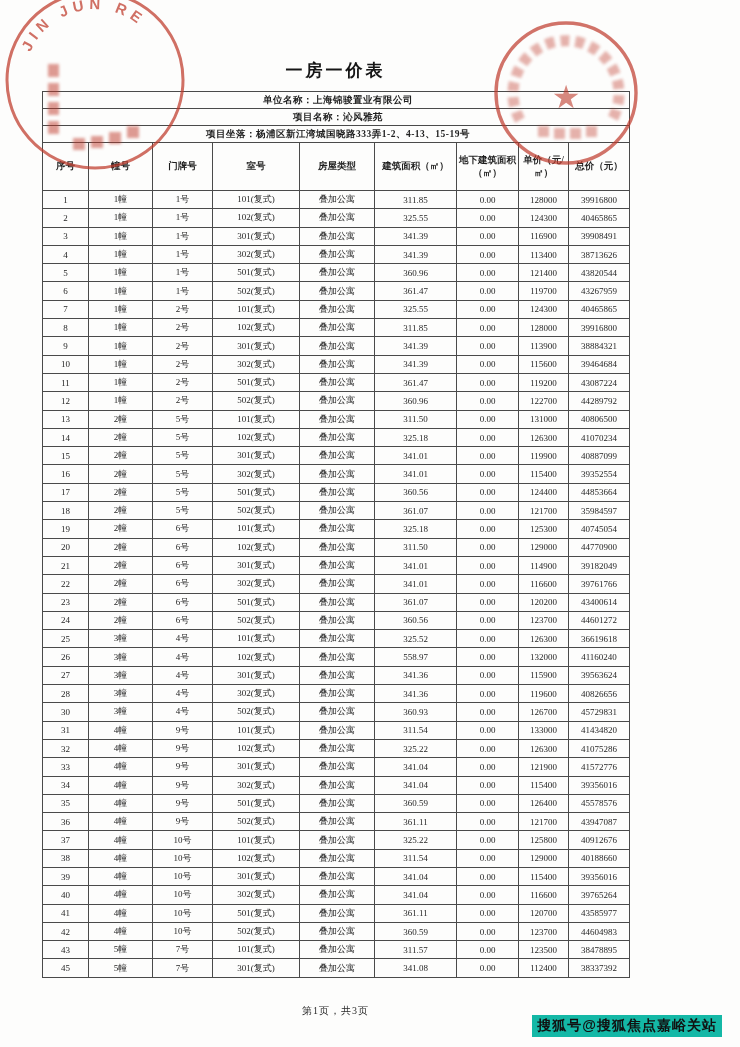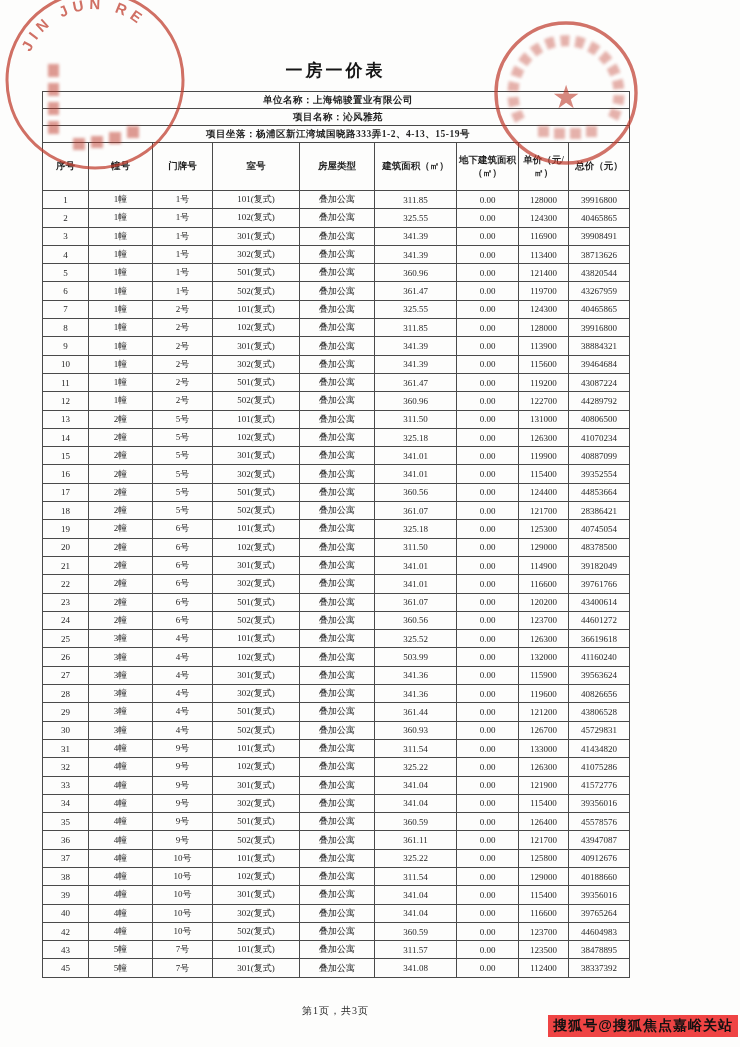--- a/index.html
+++ b/index.html
@@ -24,23 +24,23 @@
   }
   tr.colhead th {
     font-weight:bold; font-size:9.5px; height:45px; line-height:1.3; padding:1px;
   }
   tbody tr.datarow td { height:17.3px; }
   .page-footer {
     position:absolute; top:1004px; left:42px; width:587px;
     text-align:center; font-size:10px; color:#2a2a2a; letter-spacing:1px;
   }
   .credit {
-    position:absolute; right:2px; bottom:10px;
+    position:absolute; right:18px; bottom:10px;
     font-family:"Liberation Sans", sans-serif; font-size:14px; font-weight:bold;
-    color:#111; background:#ef4444; padding:2px 5px; letter-spacing:1px;
+    color:#111; background:#14b8a6; padding:2px 5px; letter-spacing:1px;
   }
   .stamp { position:absolute; pointer-events:none; }
   .stamp-left { left:-22px; top:-12px; }
   .stamp-right { left:482px; top:10px; }
   .blurred { filter: blur(1.4px); }
 </style>
 </head>
 <body>
 
 <div class="page">
@@ -270,21 +270,21 @@
           </tr>
           <tr class="datarow">
             <td>18</td>
             <td>2幢</td>
             <td>5号</td>
             <td>502(复式)</td>
             <td>叠加公寓</td>
             <td>361.07</td>
             <td>0.00</td>
             <td>121700</td>
-            <td>28386421</td>
+            <td>35984597</td>
           </tr>
           <tr class="datarow">
             <td>19</td>
             <td>2幢</td>
             <td>6号</td>
             <td>101(复式)</td>
             <td>叠加公寓</td>
             <td>325.18</td>
             <td>0.00</td>
             <td>125300</td>
@@ -292,21 +292,21 @@
           </tr>
           <tr class="datarow">
             <td>20</td>
             <td>2幢</td>
             <td>6号</td>
             <td>102(复式)</td>
             <td>叠加公寓</td>
             <td>311.50</td>
             <td>0.00</td>
             <td>129000</td>
-            <td>48378500</td>
+            <td>44770900</td>
           </tr>
           <tr class="datarow">
             <td>21</td>
             <td>2幢</td>
             <td>6号</td>
             <td>301(复式)</td>
             <td>叠加公寓</td>
             <td>341.01</td>
             <td>0.00</td>
             <td>114900</td>
@@ -355,21 +355,21 @@
             <td>0.00</td>
             <td>126300</td>
             <td>36619618</td>
           </tr>
           <tr class="datarow">
             <td>26</td>
             <td>3幢</td>
             <td>4号</td>
             <td>102(复式)</td>
             <td>叠加公寓</td>
-            <td>503.99</td>
+            <td>558.97</td>
             <td>0.00</td>
             <td>132000</td>
             <td>41160240</td>
           </tr>
           <tr class="datarow">
             <td>27</td>
             <td>3幢</td>
             <td>4号</td>
             <td>301(复式)</td>
             <td>叠加公寓</td>
@@ -383,31 +383,20 @@
             <td>3幢</td>
             <td>4号</td>
             <td>302(复式)</td>
             <td>叠加公寓</td>
             <td>341.36</td>
             <td>0.00</td>
             <td>119600</td>
             <td>40826656</td>
           </tr>
           <tr class="datarow">
-            <td>29</td>
-            <td>3幢</td>
-            <td>4号</td>
-            <td>501(复式)</td>
-            <td>叠加公寓</td>
-            <td>361.44</td>
-            <td>0.00</td>
-            <td>121200</td>
-            <td>43806528</td>
-          </tr>
-          <tr class="datarow">
             <td>30</td>
             <td>3幢</td>
             <td>4号</td>
             <td>502(复式)</td>
             <td>叠加公寓</td>
             <td>360.93</td>
             <td>0.00</td>
             <td>126700</td>
             <td>45729831</td>
           </tr>
@@ -513,20 +502,31 @@
           <tr class="datarow">
             <td>40</td>
             <td>4幢</td>
             <td>10号</td>
             <td>302(复式)</td>
             <td>叠加公寓</td>
             <td>341.04</td>
             <td>0.00</td>
             <td>116600</td>
             <td>39765264</td>
+          </tr>
+          <tr class="datarow">
+            <td>41</td>
+            <td>4幢</td>
+            <td>10号</td>
+            <td>501(复式)</td>
+            <td>叠加公寓</td>
+            <td>361.11</td>
+            <td>0.00</td>
+            <td>120700</td>
+            <td>43585977</td>
           </tr>
           <tr class="datarow">
             <td>42</td>
             <td>4幢</td>
             <td>10号</td>
             <td>502(复式)</td>
             <td>叠加公寓</td>
             <td>360.59</td>
             <td>0.00</td>
             <td>123700</td>

